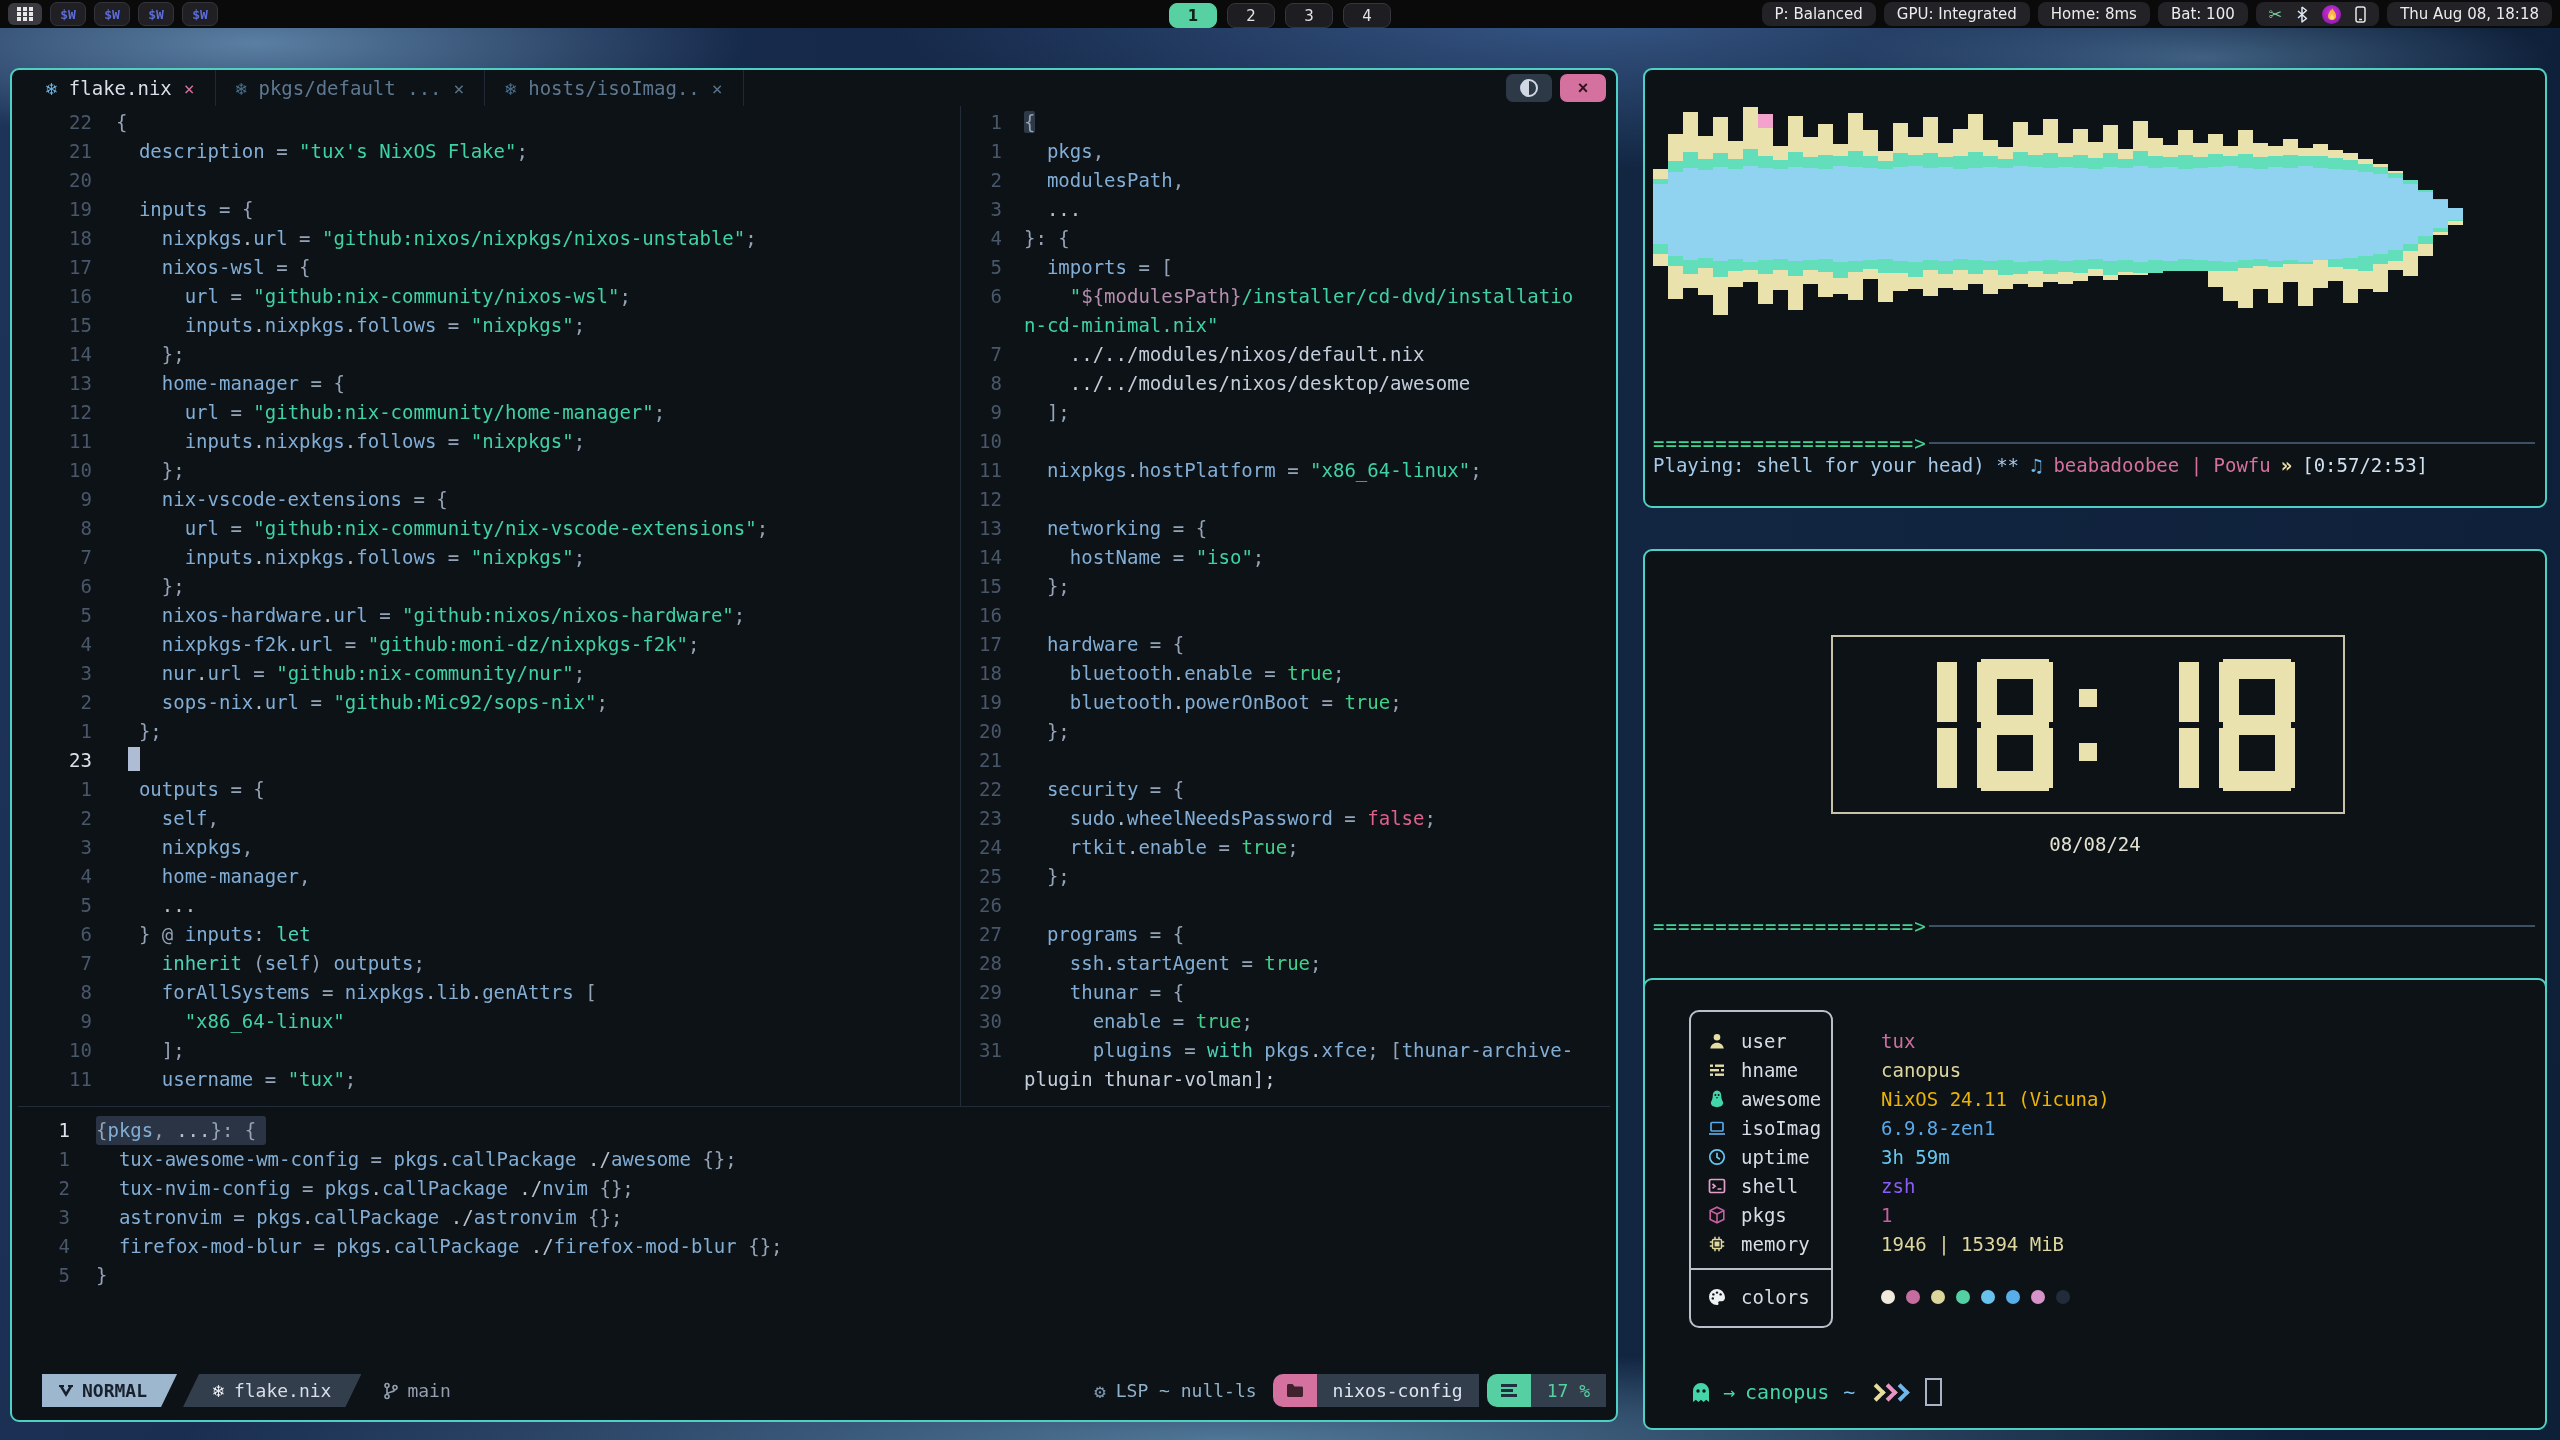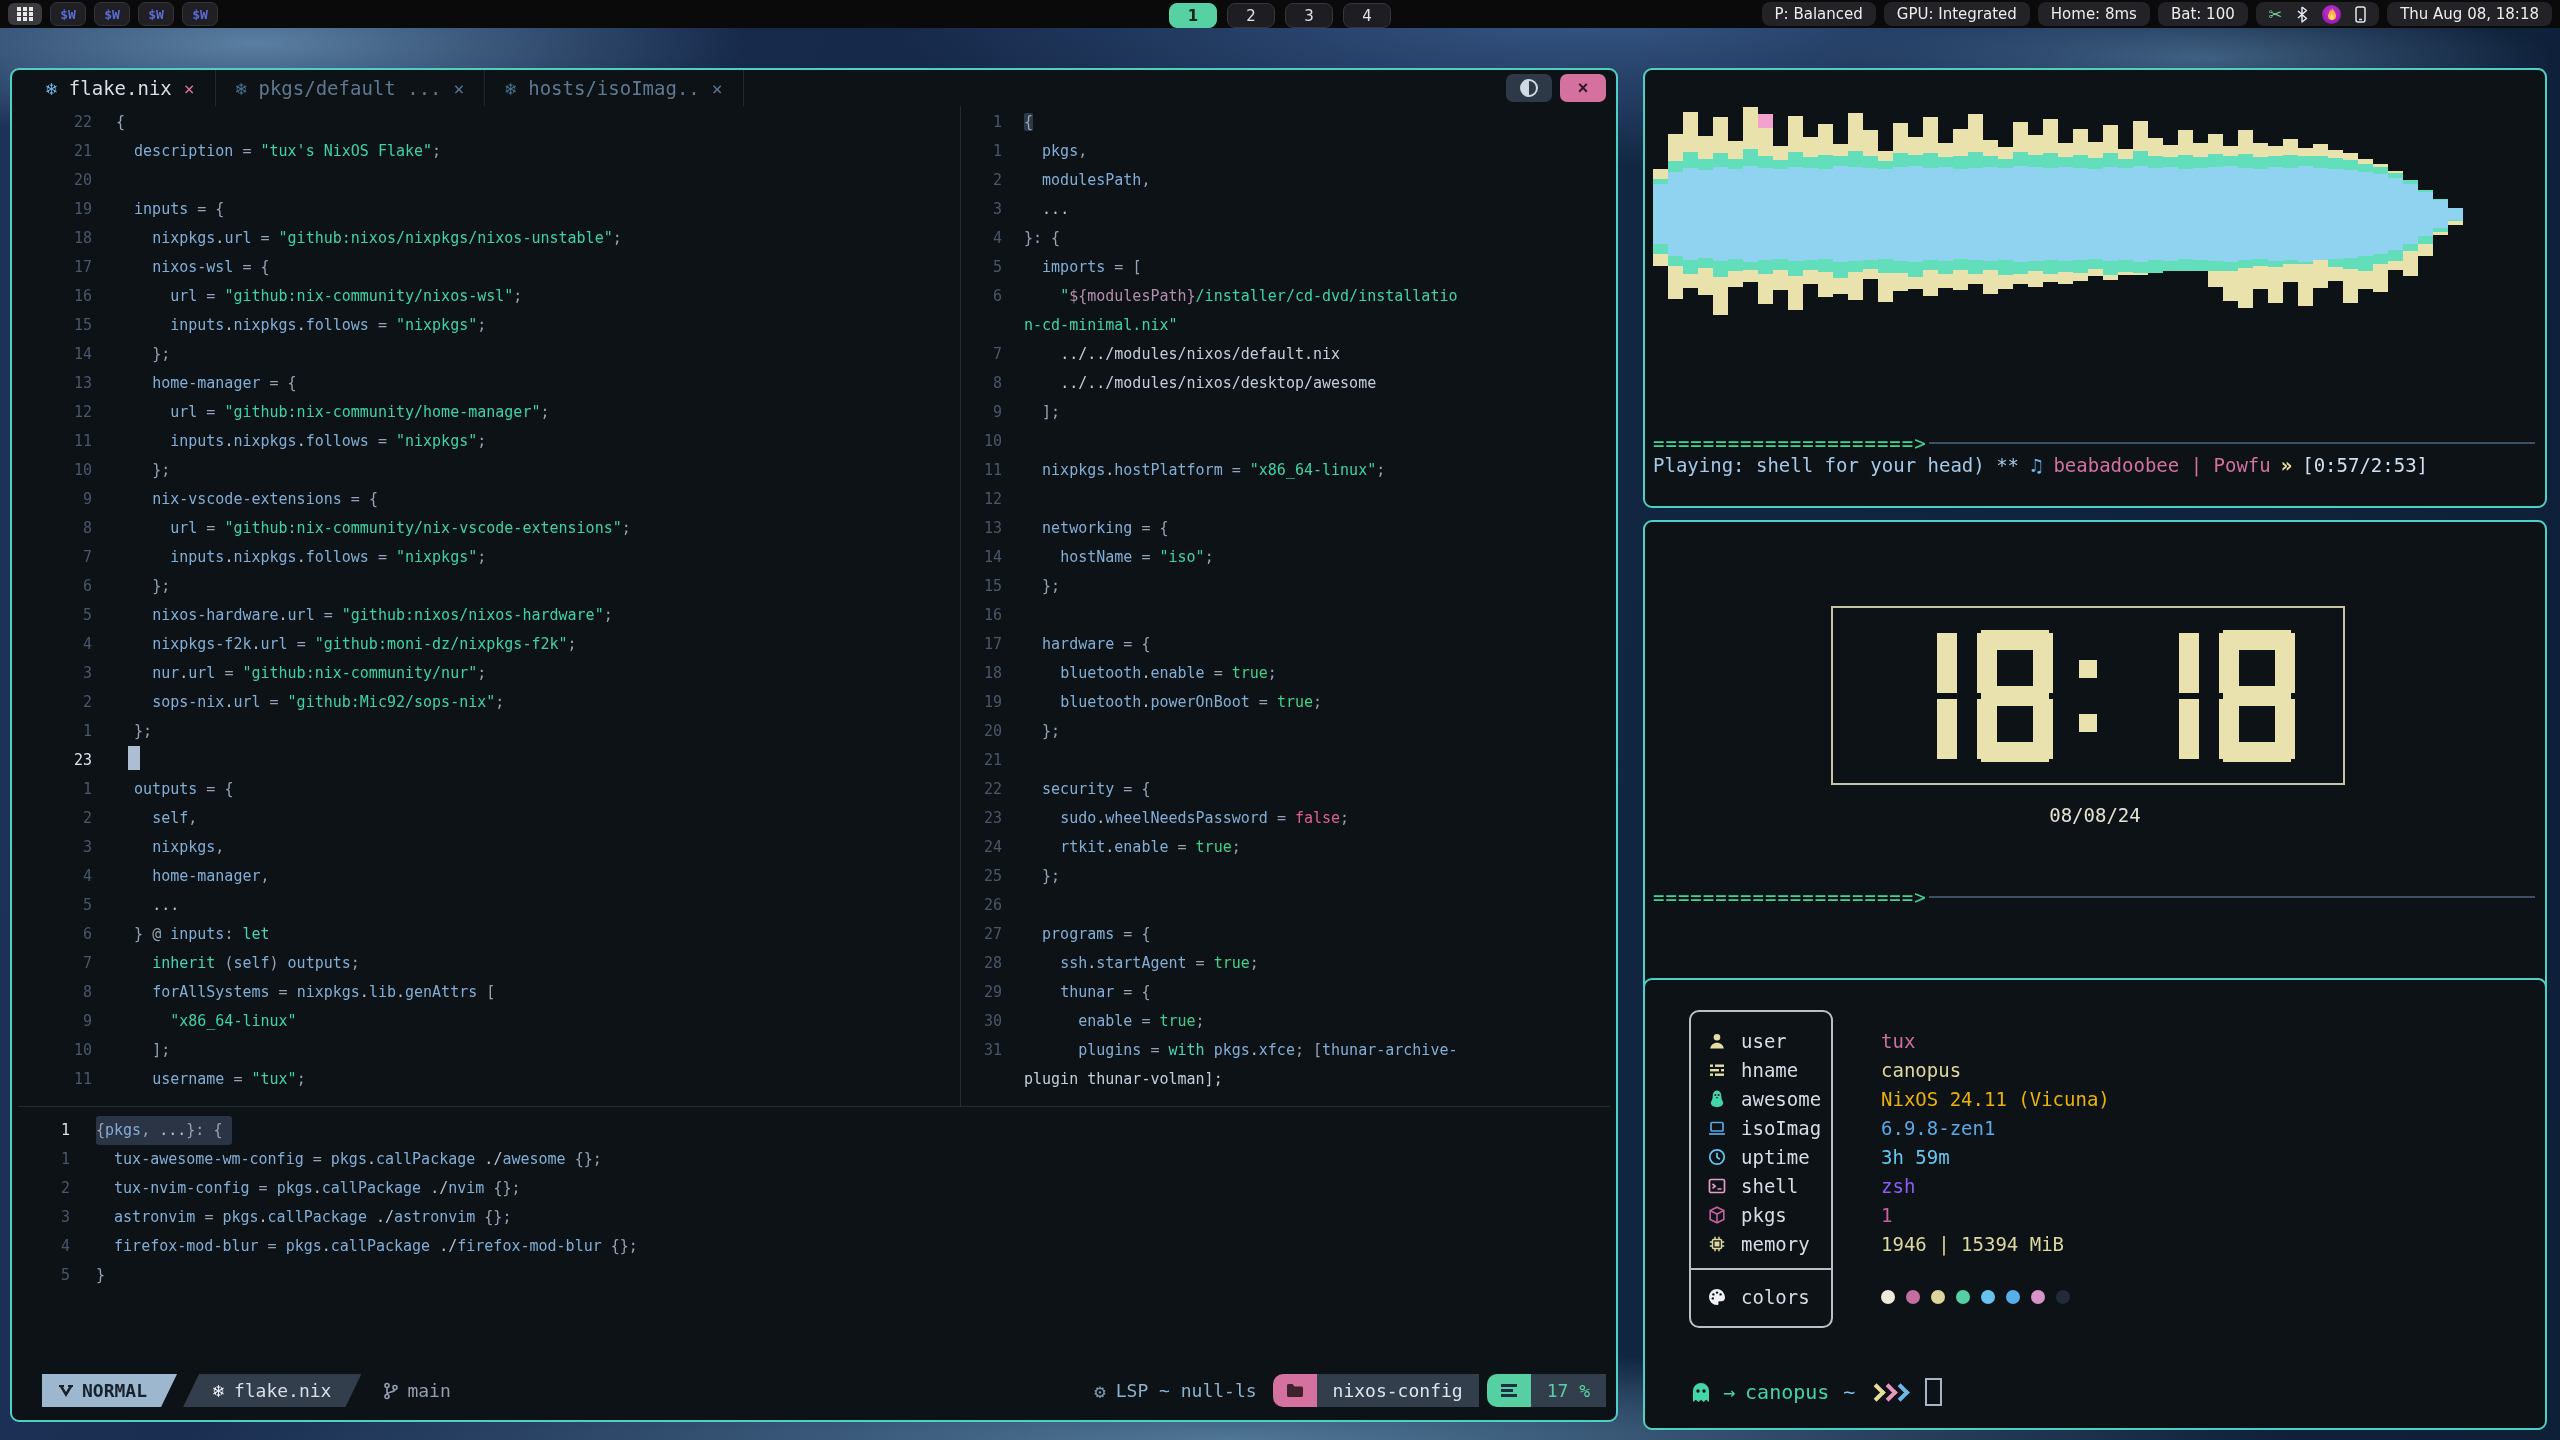--- a/index.html
+++ b/index.html
@@ -34,21 +34,21 @@
   .tab .ticon{color:#49708c;font-size:18px;}
   .tab .tclose{color:#56748c;font-size:18px;cursor:pointer;}
   .tab.active{color:#d8dfe8;}
   .tab.active .ticon{color:#6fb3e0;}
   .tab.active .tclose{color:#d4719f;}
   .tab-actions{position:absolute;right:10px;top:4px;display:flex;gap:8px;}
   .tbtn{width:46px;height:28px;border:0;border-radius:7px;display:flex;align-items:center;justify-content:center;cursor:pointer;font-size:17px;}
   .tbtn.toggle{background:#2e3947;}
   .halfmoon{width:14px;height:14px;border-radius:50%;border:2px solid #cfd8e3;background:linear-gradient(90deg,#cfd8e3 50%,transparent 50%);}
   .tbtn.closewin{background:#d4719f;color:#33121f;font-weight:bold;font-size:18px;}
-  .pane{position:absolute;font-size:15px;line-height:29px;white-space:pre;}
+  .pane{position:absolute;font-size:19px;line-height:29px;white-space:pre;}
   #pane-left{left:10px;top:38px;width:936px;}
   #pane-right{left:956px;top:38px;width:650px;}
   #pane-bottom{left:10px;top:1046px;width:1590px;}
   .vsep{position:absolute;left:948px;top:36px;width:1px;height:1000px;background:#222c38;}
   .hsep{position:absolute;left:6px;top:1036px;right:6px;height:1px;background:#222c38;}
   .crow{height:29px;display:flex;}
   #pane-left .gut{width:70px;padding-right:12px;}
   #pane-right .gut{width:34px;padding-right:10px;}
   #pane-bottom .gut{width:48px;padding-right:14px;}
   .gut{text-align:right;color:#49576a;flex:none;}
@@ -74,21 +74,21 @@
   .slate{display:flex;align-items:center;background:#333e4d;color:#dde4ee;padding:0 16px;}
   .slate.green{color:#56d0a2;}
   .sl-proj,.sl-prog{display:flex;align-items:stretch;}
   .sl-prog{margin-left:8px;}
   .bars{display:inline-block;width:16px;height:14px;background:
     linear-gradient(#203040 0 0) 0 0/16px 3px no-repeat,
     linear-gradient(#203040 0 0) 0 5px/12px 3px no-repeat,
     linear-gradient(#203040 0 0) 0 10px/16px 3px no-repeat;}
   
   #win-viz{left:1643px;top:68px;width:904px;height:440px;}
-  #win-clock{left:1643px;top:520px;width:904px;height:542px;}
+  #win-clock{left:1643px;top:549px;width:904px;height:542px;}
   #win-fetch{left:1643px;top:978px;width:904px;height:452px;}
   #viz{position:absolute;left:8px;top:4px;width:880px;height:300px;}
   #viz div{position:absolute;}
   .sepline{position:absolute;left:8px;right:10px;display:flex;align-items:center;font-size:19px;}
   .sepline .eq{color:#43d394;letter-spacing:1px;}
   .sepline .hline{flex:1;height:2px;background:#3d4f63;margin-left:2px;}
   #win-viz .sepline{top:362px;} #win-clock .sepline{top:364px;}
   .playing{position:absolute;left:8px;font-size:19px;color:#a5c9e8;white-space:pre;}
   #win-viz .playing{top:384px;} #win-clock .playing{top:386px;}
   .p-note{color:#6fb7ea;} .p-artist{color:#d4719f;} .p-chev{color:#e8dc9e;font-weight:bold;margin:0 10px 0 10px;}

